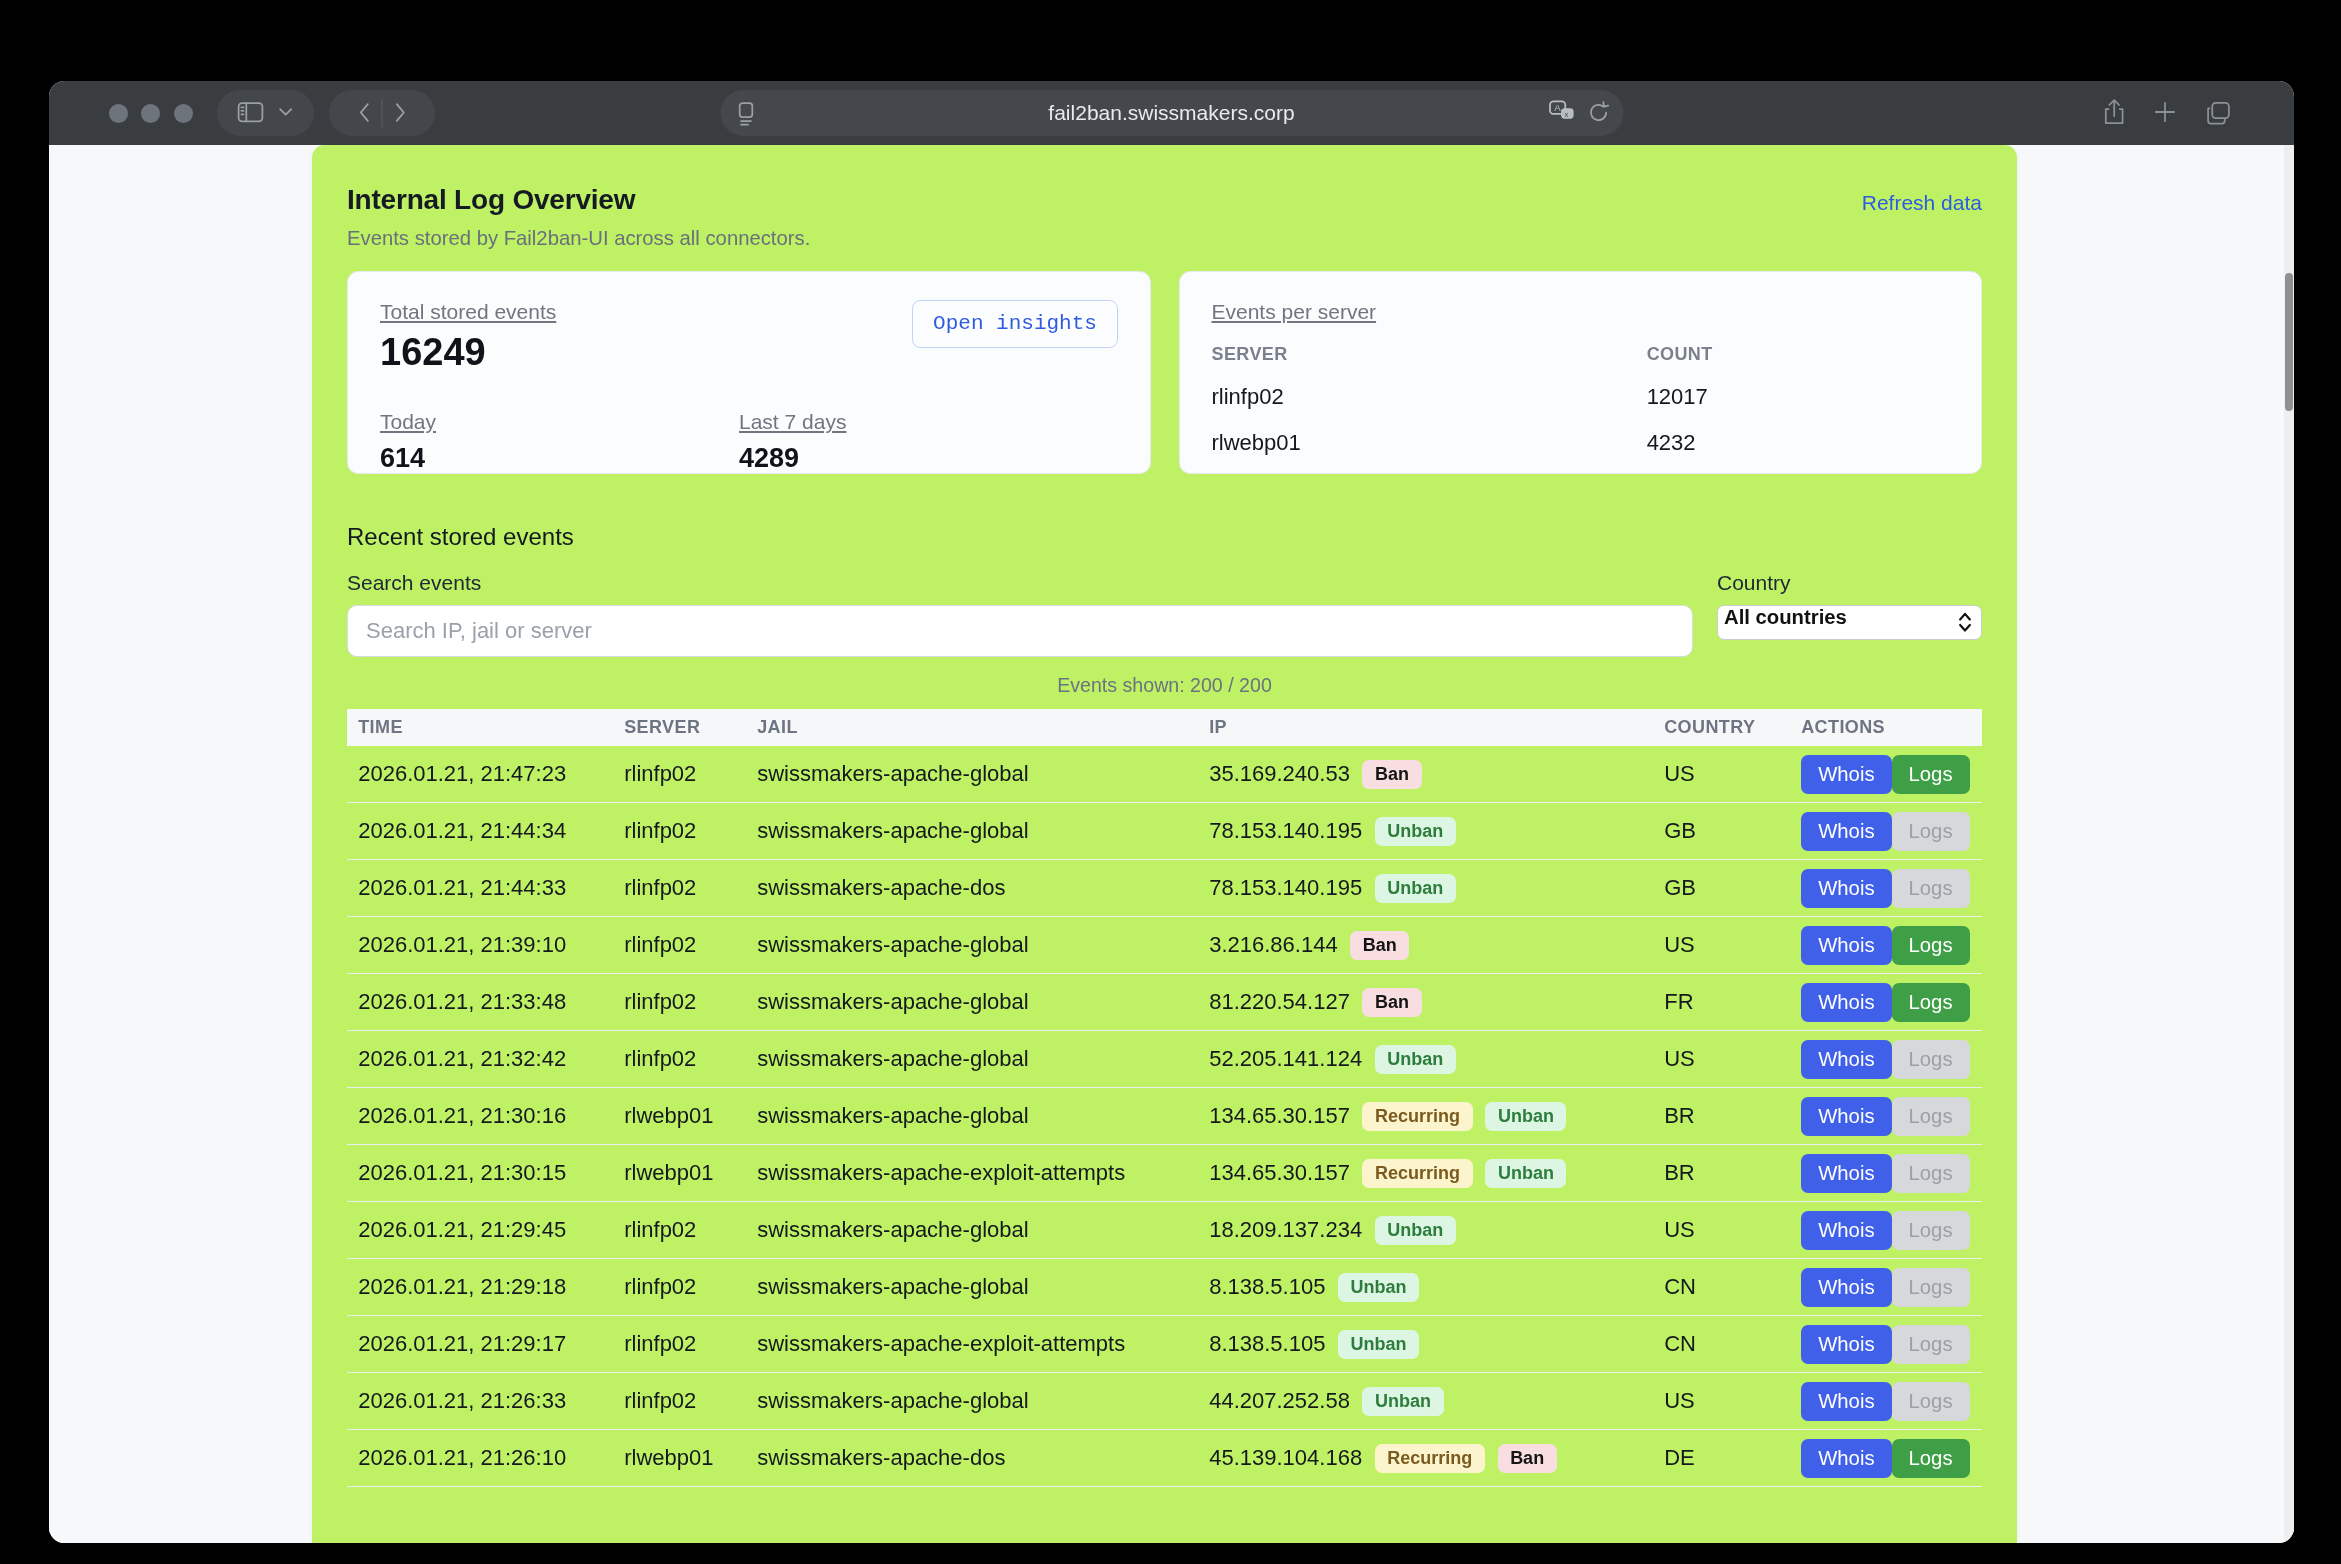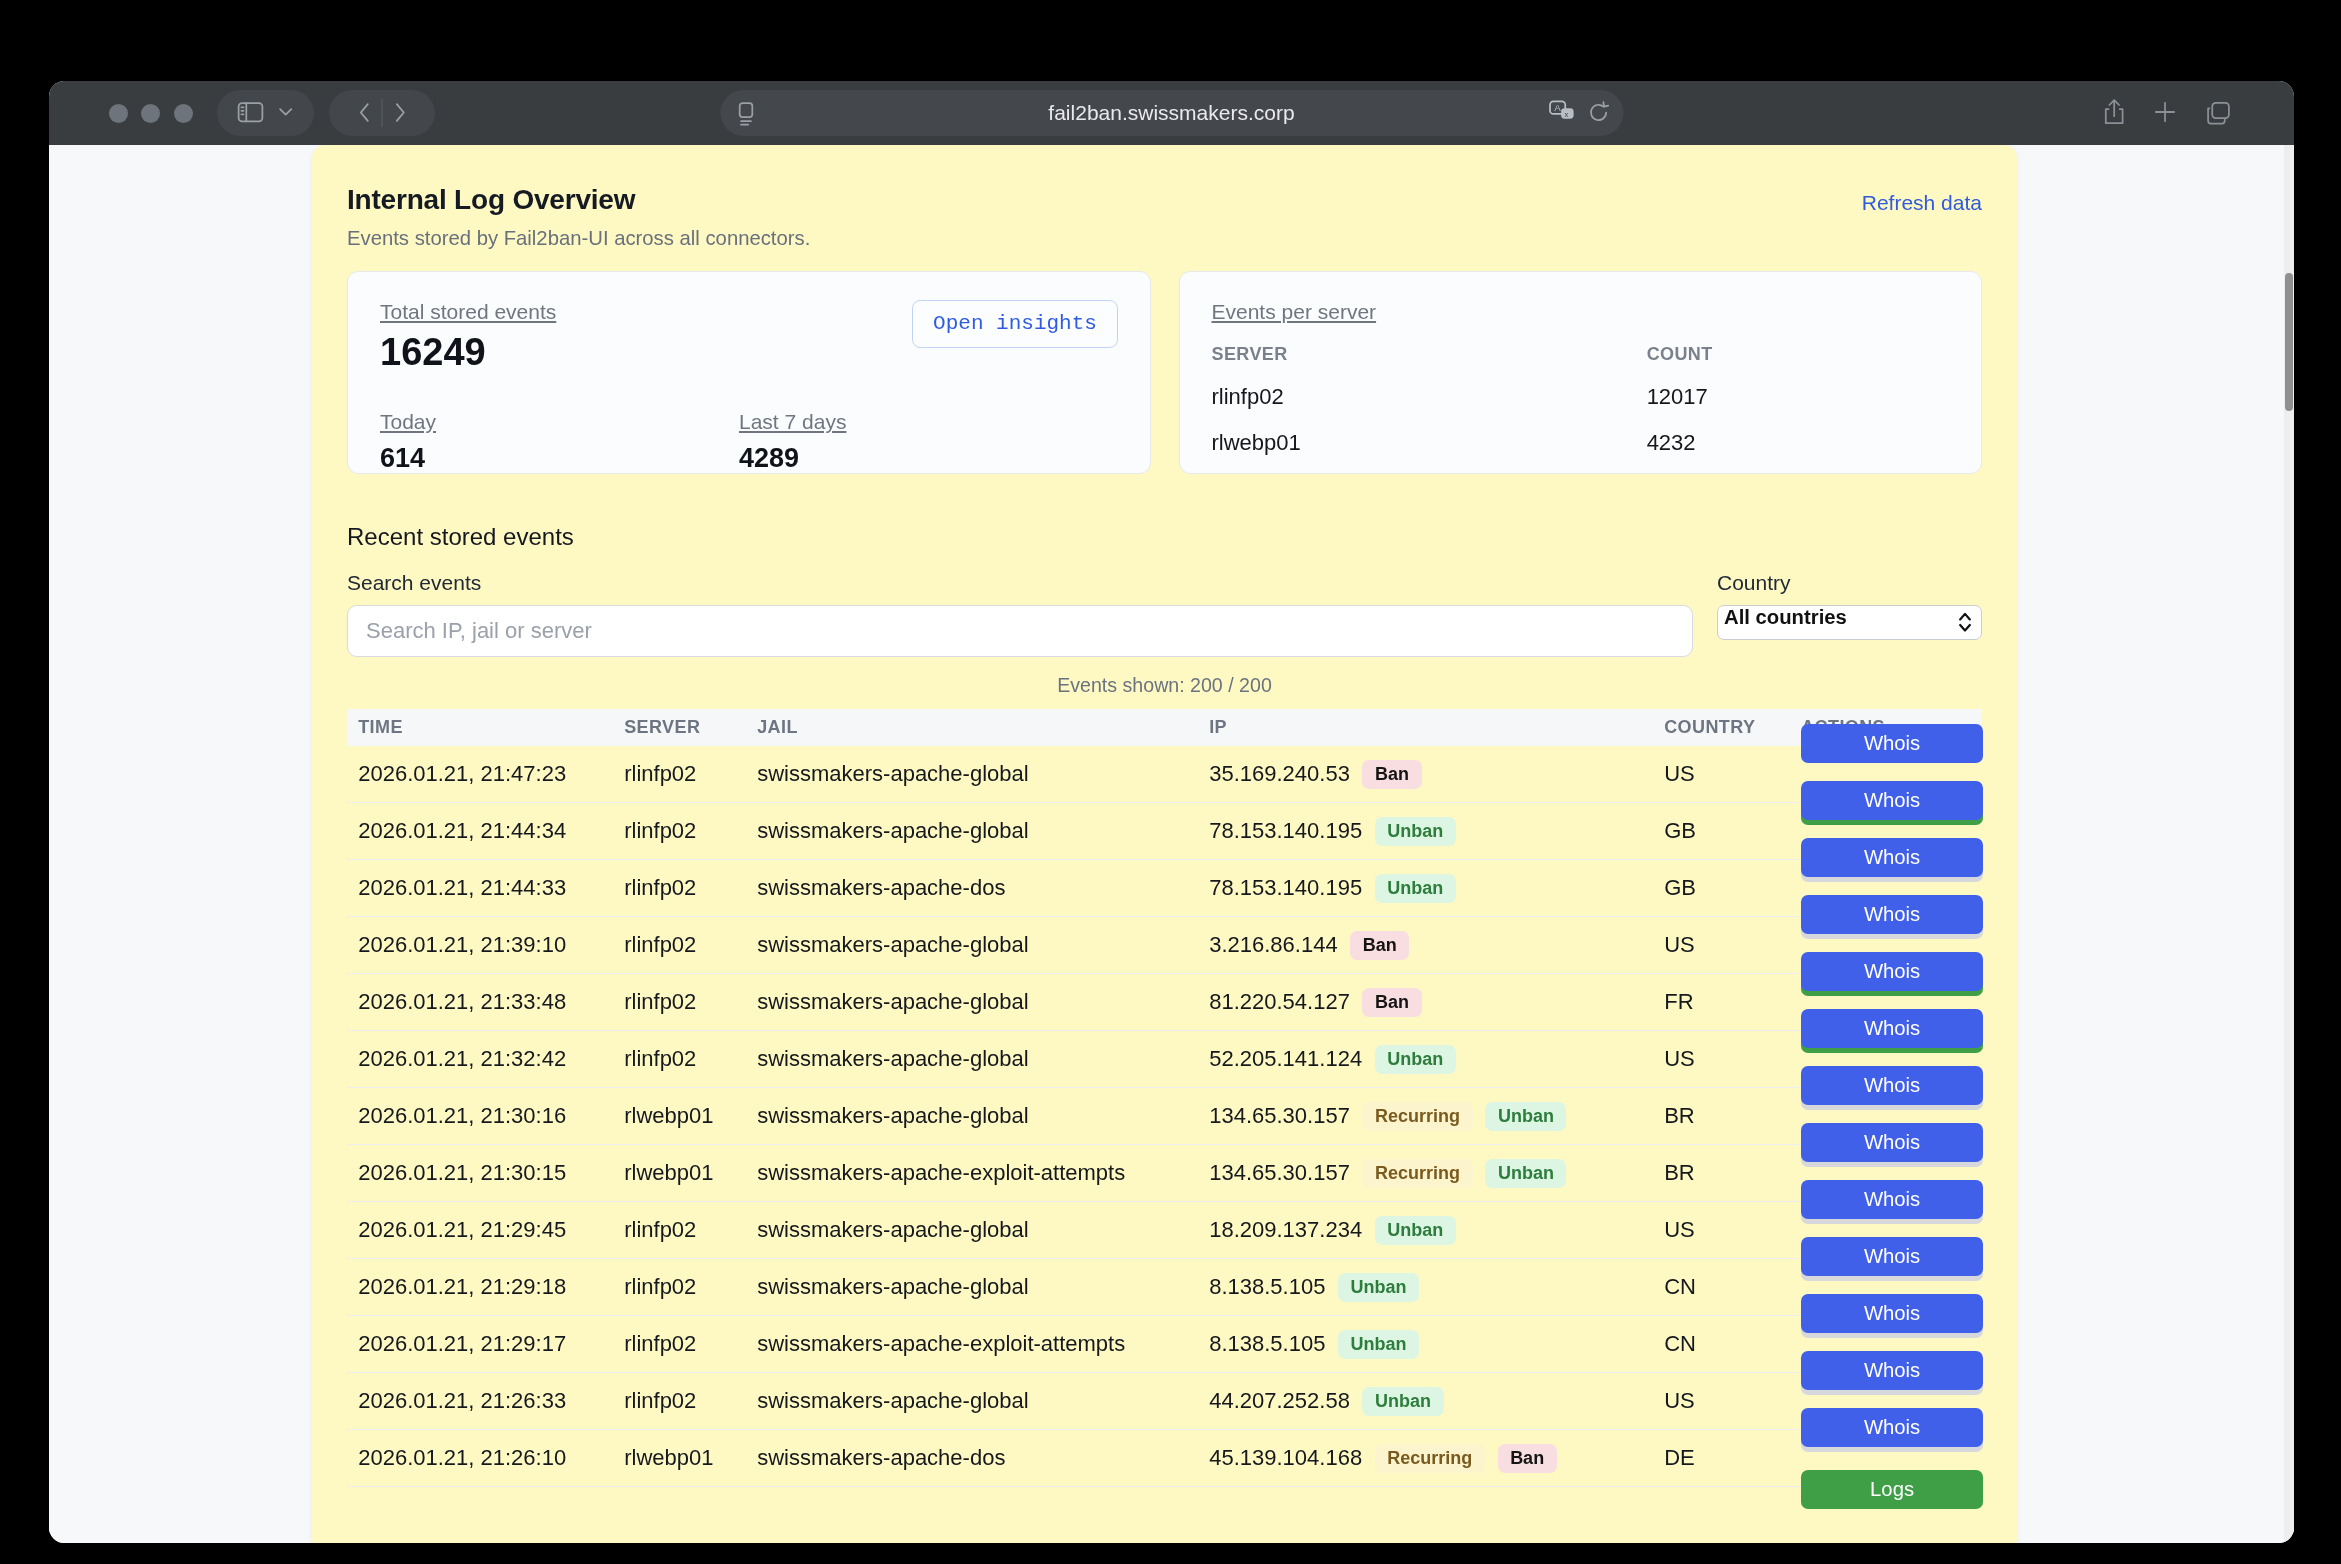--- a/index.html
+++ b/index.html
@@ -29,21 +29,21 @@
   .urlbar .page-ic { position:absolute; left:15.4px; top:9.8px; }
   .url-text { width:100%; text-align:center; color:#e8eaed; font-size:21px; }
   .urlbar .right-ics { position:absolute; right:12.6px; top:0; height:100%;
                        display:flex; align-items:center; gap:9.8px; }
 
   .right-tools { margin-left:auto; display:flex; align-items:center; gap:28px; }
 
   
   .content { position:relative; height:1399px; background:#f7f8fa; overflow:hidden; }
   .main-card { margin-left:263px; width:1705px; height:100%;
-               background:#fef9c3; border-radius:12.6px 12.6px 0 0;
+               background:#bef264; border-radius:12.6px 12.6px 0 0;
                box-shadow:0 1.4px 5.6px rgba(20,30,60,.05);
                padding:39px 35px 0 35px; }
 
   .head-row { display:flex; justify-content:space-between; align-items:flex-start; }
   .page-title { font-size:28px; font-weight:700; color:#151a23; letter-spacing:-0.2px; }
   .page-sub { margin-top:11.2px; font-size:20.3px; color:#69707c; }
   .refresh { margin-top:7px; font-size:21px; color:#2e5be0; cursor:pointer; text-decoration:none; }
 
   
   .stats-row { display:flex; gap:28px; margin-top:21px; }
@@ -86,21 +86,21 @@
   .tgrid { display:grid; grid-template-columns:266px 133px 452px 455px 137px 193px; align-items:center; }
   .thead { height:37px; background:#f6f7f9; }
   .th { font-size:18px; font-weight:700; color:#6e7582; letter-spacing:0.4px; padding-left:11.2px; }
   .trow { height:57px; border-bottom:1.4px solid #eceef2; }
   .td { font-size:22px; color:#15181d; padding-left:11.2px; white-space:nowrap; overflow:hidden; }
   .td.ip { display:flex; align-items:center; gap:12.6px; }
   .badge { font-size:18px; font-weight:600; padding:5.6px 12.6px; border-radius:7px; line-height:1; }
   .badge.ban { background:#f9dee1; color:#141414; }
   .badge.unban { background:#ddf6e4; color:#2e7d3d; }
   .badge.recurring { background:#fbf4cc; color:#7a5a1e; }
-  .td.actions { display:flex; gap:23px;flex-direction:column; }
+  .td.actions { display:flex; gap:0; }
   .btn { font-size:20.3px; font-weight:500; border:none; border-radius:7px; height:39px;
          padding:0 17px; cursor:pointer; font-family:inherit; }
   .btn.whois { background:#4060ea; color:#fff; }
   .btn.logs-on { background:#3f9f47; color:#fff; }
   .btn.logs-off { background:#d6d8dc; color:#9aa0a9; cursor:default; }
 
   
   .sb-track { position:absolute; right:0; top:0; width:10.5px; height:100%; background:#eeeeef; }
   .sb-thumb { position:absolute; right:1.4px; top:128px; width:7.7px; height:138px;
               background:#8f9092; border-radius:4.2px; }

